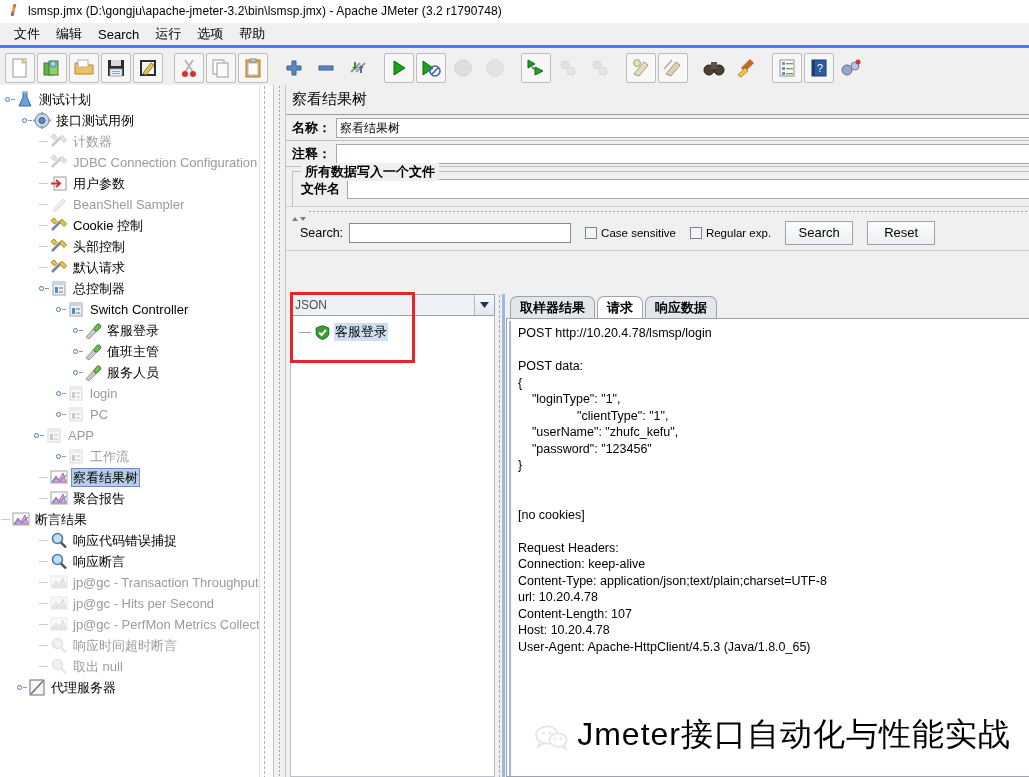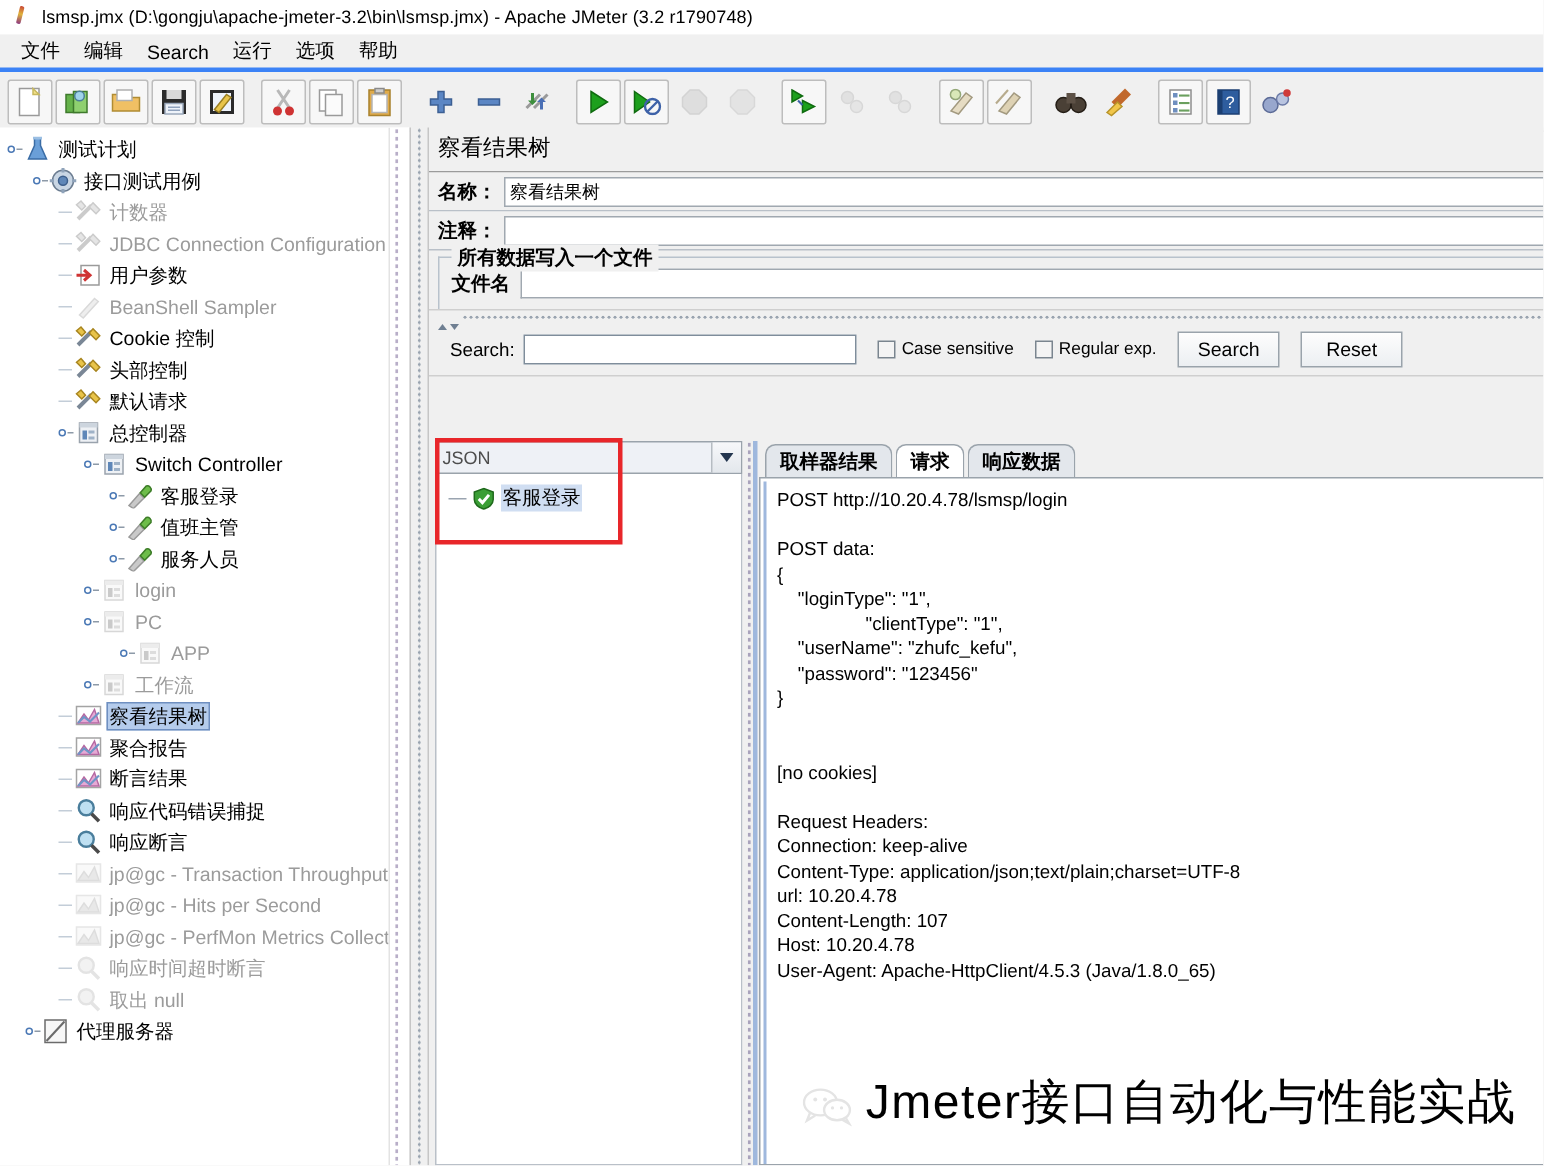--- a/index.html
+++ b/index.html
@@ -859,21 +859,21 @@
             <span class="handle has"></span>
             <span class="tico"><svg width="18" height="17" viewBox="0 0 18 17">
                 <rect x="3" y="2" width="12" height="13" fill="#eef1f5" stroke="#9aa3ad"></rect>
                 <rect x="3" y="2" width="12" height="3" fill="#cdd5de"></rect>
                 <rect x="5" y="7" width="3" height="6" fill="#5f87b8"></rect>
                 <rect x="9" y="7" width="4" height="2" fill="#9fb2c7"></rect>
                 <rect x="9" y="11" width="4" height="2" fill="#9fb2c7"></rect>
               </svg></span>
             <span class="tlabel">PC</span>
           </div>
-          <div class="tree-row dim" style="padding-left: 79px;">
+          <div class="tree-row dim" style="padding-left: 33px;">
             <span class="handle has"></span>
             <span class="tico"><svg width="18" height="17" viewBox="0 0 18 17">
                 <rect x="3" y="2" width="12" height="13" fill="#eef1f5" stroke="#9aa3ad"></rect>
                 <rect x="3" y="2" width="12" height="3" fill="#cdd5de"></rect>
                 <rect x="5" y="7" width="3" height="6" fill="#5f87b8"></rect>
                 <rect x="9" y="7" width="4" height="2" fill="#9fb2c7"></rect>
                 <rect x="9" y="11" width="4" height="2" fill="#9fb2c7"></rect>
               </svg></span>
             <span class="tlabel">APP</span>
           </div>
@@ -903,21 +903,21 @@
             <span class="handle">
               <span style="position:absolute;left:1px;top:5px;width:9px;height:1px;background:#c3cdd8;display:block"></span>
             </span>
             <span class="tico"><svg width="18" height="17" viewBox="0 0 18 17">
                 <rect x="1" y="2" width="16" height="12" fill="#ffffff" stroke="#a4a4a4"></rect>
                 <path d="M2 13 L6 7 L9 11 L13 4 L16 13z" fill="#e6a9d5" stroke="#b568a2"></path>
                 <path d="M2 13 L6 9 L10 12 L16 6" stroke="#6e95c6" stroke-width="1.4" fill="none"></path>
               </svg></span>
             <span class="tlabel">聚合报告</span>
           </div>
-          <div class="tree-row" style="padding-left: 38px; font-family: Liberation Mono, monospace;">
+          <div class="tree-row" style="">
             <span class="handle">
               <span style="position:absolute;left:1px;top:5px;width:9px;height:1px;background:#c3cdd8;display:block"></span>
             </span>
             <span class="tico"><svg width="18" height="17" viewBox="0 0 18 17">
                 <rect x="1" y="2" width="16" height="12" fill="#ffffff" stroke="#a4a4a4"></rect>
                 <path d="M2 13 L6 7 L9 11 L13 4 L16 13z" fill="#e6a9d5" stroke="#b568a2"></path>
                 <path d="M2 13 L6 9 L10 12 L16 6" stroke="#6e95c6" stroke-width="1.4" fill="none"></path>
               </svg></span>
             <span class="tlabel">断言结果</span>
           </div>

